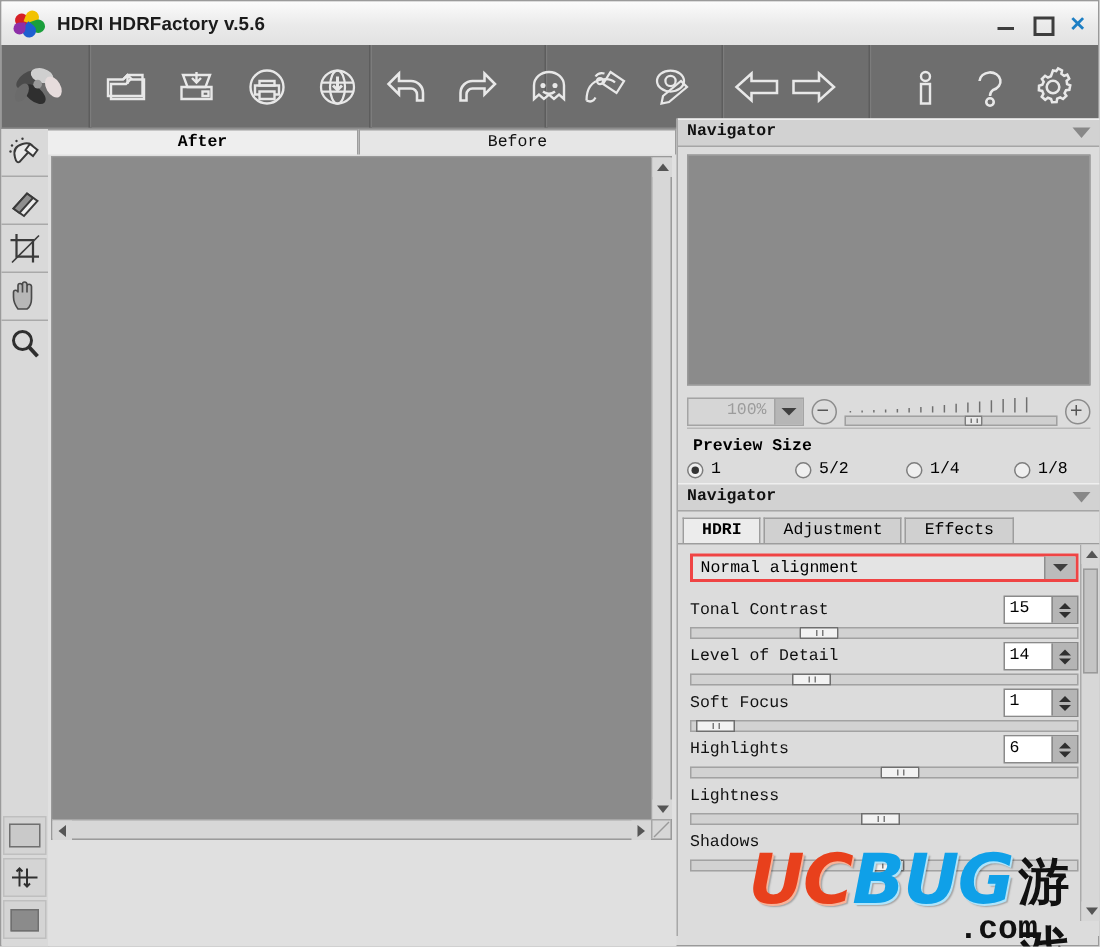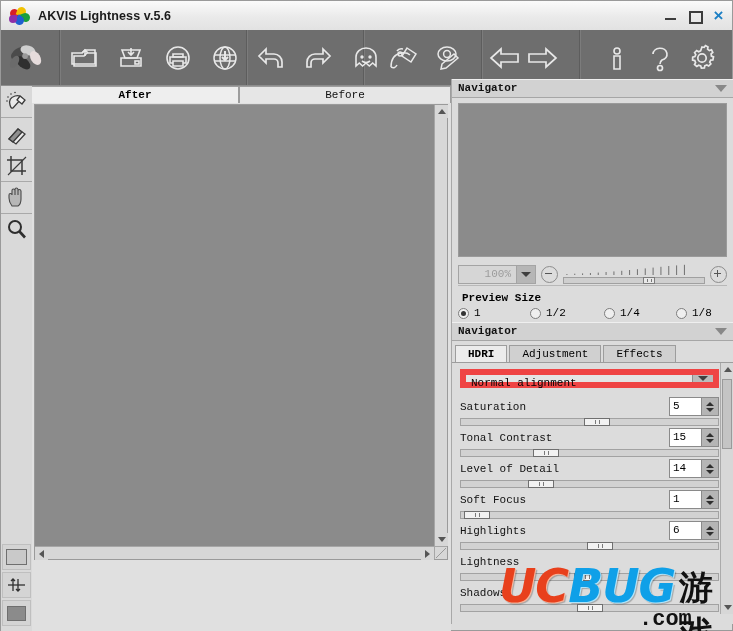--- a/index.html
+++ b/index.html
@@ -97,21 +97,21 @@
   .radios{display:flex;align-items:center;}
   .radio{display:flex;align-items:center;font-family:"Liberation Mono",monospace;font-size:11px;}
   .rdot{width:11px;height:11px;border-radius:50%;border:1px solid #7d7d7d;background:#efefef;margin-right:5px;position:relative;box-sizing:border-box;}
   .rdot.on:after{content:"";position:absolute;left:2px;top:2px;width:5px;height:5px;border-radius:50%;background:#333;}
 
   .tabsrow{display:flex;height:18px;margin:3px 0 0 0;padding-left:3px;align-items:flex-end;}
   .ptab{height:17px;line-height:16px;padding:0 12px;border:1px solid #9d9d9d;border-bottom:none;background:#d0d0d0;
         font-family:"Liberation Mono",monospace;font-size:11px;box-sizing:border-box;margin-right:2px;}
   .ptab.on{background:#ececec;font-weight:bold;}
   .pbody{position:relative;border-top:1px solid #9d9d9d;margin-top:0;padding:6px 14px 0 8px;height:245px;overflow:hidden;}
-  .selectbox{height:19px;border:6px solid #ef4444;background:#e4e4e4;display:flex;box-sizing:border-box;margin-bottom:8px;}
+  .selectbox{height:19px;border:2px solid #ef4444;background:#e4e4e4;display:flex;box-sizing:border-box;margin-bottom:8px;}
   .selectlbl{flex:1;line-height:17px;padding-left:5px;font-family:"Liberation Mono",monospace;font-size:11px;}
   .selectarr{width:20px;background:#bbb;border-left:1px solid #8e8e8e;display:flex;align-items:center;justify-content:center;}
   .caret{width:0;height:0;border-left:5px solid transparent;border-right:5px solid transparent;border-top:5px solid #3f3f3f;}
 
   .prow{margin-bottom:1px;}
   .prow-top{display:flex;align-items:center;height:21px;}
   .plabel{flex:1;font-family:"Liberation Mono",monospace;font-size:11px;color:#111;}
   .spin{display:flex;height:19px;border:1px solid #8a8a8a;box-sizing:border-box;}
   .spinval{width:28px;background:#fff;line-height:17px;padding-left:3px;font-family:"Liberation Mono",monospace;font-size:11px;}
   .spinbtns{width:16px;background:#b5b5b5;border-left:1px solid #8a8a8a;display:flex;flex-direction:column;align-items:center;justify-content:center;gap:2px;}
@@ -140,21 +140,21 @@
 <div class="app">
 
   <div class="titlebar">
     <div class="title-icon">
       <i style="left:1px;top:3px;width:9px;height:9px;background:#d61f26;transform:rotate(-30deg)"></i>
       <i style="left:8px;top:1px;width:9px;height:9px;background:#f2c200;transform:rotate(20deg)"></i>
       <i style="left:12px;top:7px;width:9px;height:9px;background:#1a9f3c;transform:rotate(70deg)"></i>
       <i style="left:6px;top:10px;width:9px;height:9px;background:#1f5fd0;transform:rotate(130deg)"></i>
       <i style="left:0px;top:9px;width:8px;height:8px;background:#8e2fa8;transform:rotate(180deg)"></i>
     </div>
-    <span class="title-text">AKVIS Lightness v.5.6</span>
+    <span class="title-text">HDRI HDRFactory v.5.6</span>
     <div class="wctrls">
       <div class="wc wc-min"></div>
       <div class="wc wc-max"></div>
       <div class="wc wc-close">×</div>
     </div>
   </div>
 
   <div class="toolbar">
     <div class="tb-sep" style="left:58px"></div>
     <div class="tb-sep" style="left:245px"></div>
@@ -417,21 +417,21 @@
 
     <div class="psize">
       <div class="psize-title">Preview Size</div>
       <div class="radios">
         <span class="radio" style="width:72px">
           <span class="rdot on"></span>
           <span>1</span>
         </span>
         <span class="radio" style="width:74px">
           <span class="rdot"></span>
-          <span>1/2</span>
+          <span>5/2</span>
         </span>
         <span class="radio" style="width:72px">
           <span class="rdot"></span>
           <span>1/4</span>
         </span>
         <span class="radio">
           <span class="rdot"></span>
           <span>1/8</span>
         </span>
       </div>
@@ -450,35 +450,20 @@
 
     <div class="pbody">
 
       <div class="selectbox">
         <span class="selectlbl">Normal alignment</span>
         <span class="selectarr">
             <span class="caret"></span>
           </span>
       </div>
 
-      <div class="prow">
-        <div class="prow-top">
-          <span class="plabel">Saturation</span>
-          <span class="spin">
-            <span class="spinval">5</span>
-            <span class="spinbtns">
-                <i class="sp-up"></i>
-                <i class="sp-dn"></i>
-              </span>
-          </span>
-        </div>
-        <div class="track">
-            <span class="thumb" style="left:48%"></span>
-          </div>
-      </div>
 
       <div class="prow">
         <div class="prow-top">
           <span class="plabel">Tonal Contrast</span>
           <span class="spin">
             <span class="spinval">15</span>
             <span class="spinbtns">
                 <i class="sp-up"></i>
                 <i class="sp-dn"></i>
               </span>

